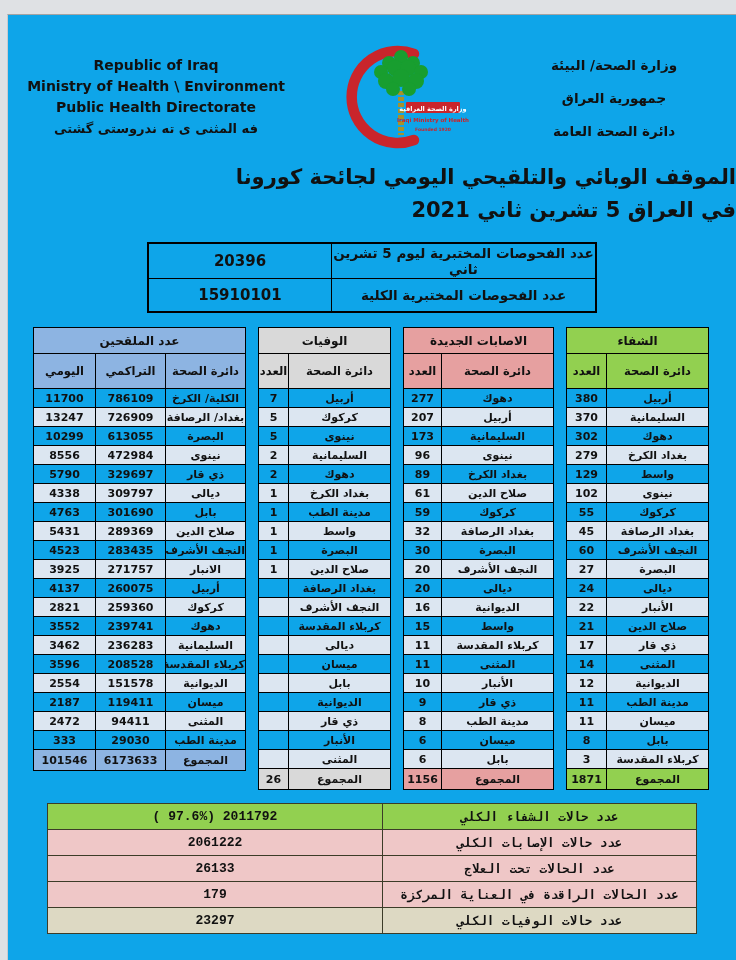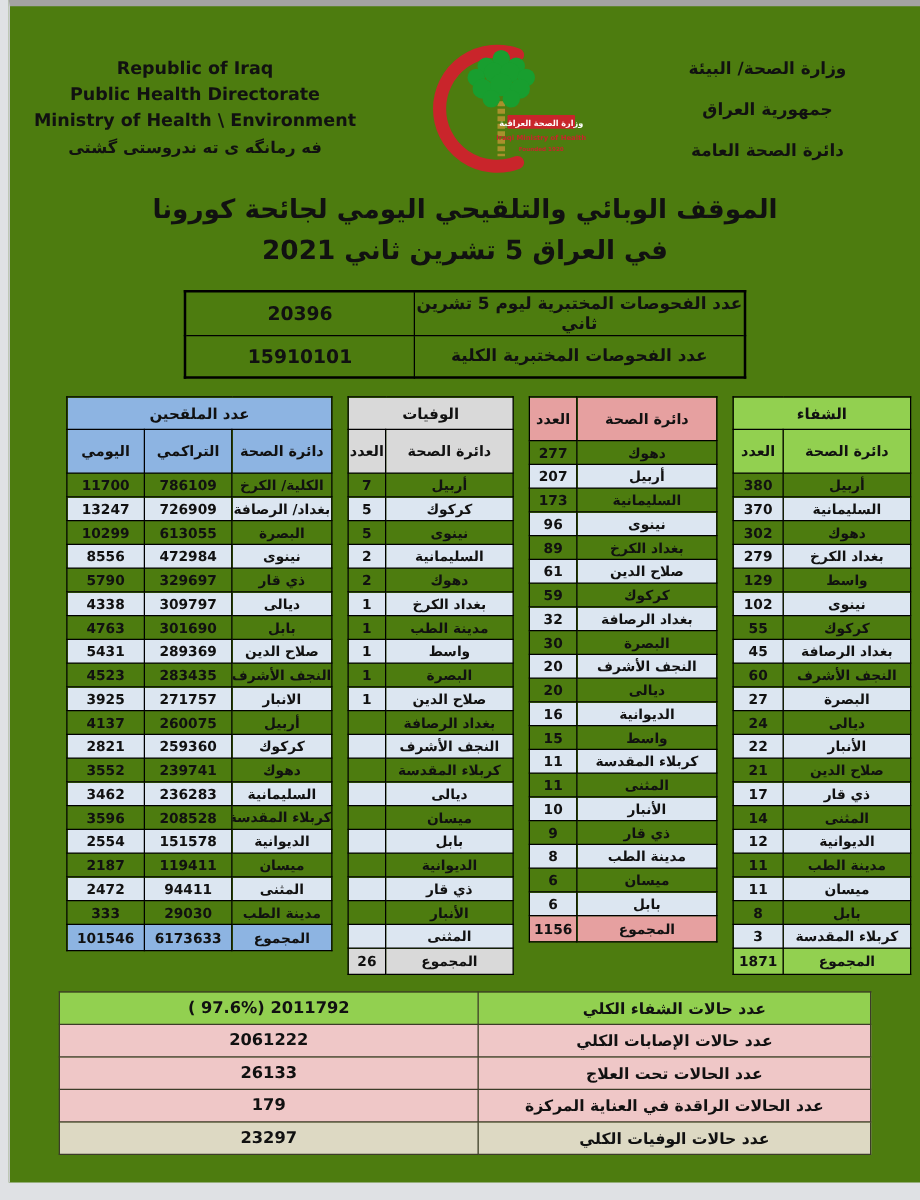--- a/index.html
+++ b/index.html
@@ -1,68 +1,68 @@
 <!DOCTYPE html>
 <html lang="ar"><head>
 <meta charset="utf-8">
 <style>
   html,body{margin:0;padding:0;}
   body{width:736px;height:960px;background:#dfe1e4;font-family:"DejaVu Sans",sans-serif;position:relative;overflow:hidden;}
-  .page{position:absolute;top:0;left:7px;width:729px;height:946px;background:#4d7c0f;border-top:5px solid #a3a3a3;border-left:1px solid #c9cbce;box-sizing:border-box;}
+  .page{position:absolute;top:14px;left:7px;width:729px;height:946px;background:#0ea5e9;border-top:1px solid #a3a3a3;border-left:1px solid #c9cbce;box-sizing:border-box;}
   
   .hdr{display:flex;align-items:flex-start;margin-top:24px;}
   .h-left{width:268px;margin-left:14px;text-align:center;font-weight:bold;font-size:14px;line-height:21px;padding-top:16px;color:#111;}
   .h-left .ku{font-size:13px;direction:rtl;}
   .h-logo{flex:1;display:flex;justify-content:center;padding-top:2px;}
   .h-right{width:200px;margin-right:22px;text-align:center;font-weight:bold;font-size:13.5px;line-height:33px;direction:rtl;padding-top:10px;color:#111;}
   
-  .title{margin-top:8px;text-align:center;font-weight:bold;font-size:21px;line-height:33px;direction:rtl;color:#111;}
+  .title{margin-top:8px;font-weight:bold;font-size:21px;line-height:33px;direction:rtl;color:#111;}
   
   table{border-collapse:collapse;}
   .tests{width:450px;margin:15px auto 0;border:2px solid #000;}
   .tests td{border:1.5px solid #000;height:30px;text-align:center;font-weight:bold;color:#111;margin-top:40px;}
   .tests td.val{width:180px;font-size:15px;}
   .tests td.lbl{font-size:13.5px;direction:rtl;}
   
   .tables-row{width:678px;margin:14px auto 0;display:flex;gap:12px;align-items:flex-start;}
   .gov-table{table-layout:fixed;border:1.5px solid #000;}
   .gov-table th,.gov-table td{border:1px solid #000;padding:0;text-align:center;font-weight:bold;font-size:11px;color:#111;height:18px;overflow:hidden;white-space:nowrap;}
   .gov-table .t-title th{height:25px;font-size:12px;}
   .gov-table .cols th{height:34px;font-size:11.5px;}
   .gov-table tbody tr:nth-child(even) td{background:#dce6f1;}
   .gov-table tfoot td{height:20px;}
   .gov-table td.gov,.gov-table th.gov{direction:rtl;}
   .c-blue{background:#8db4e2;}
   .c-gray{background:#d9d9d9;}
   .c-pink{background:#e6a0a0;}
   .c-green{background:#92d050;}
-  .w-vax{width:212px;margin-left:20px;}
+  .w-vax{width:212px;}
   .w-dea{width:132px;}
   .w-inf{width:150px;}
   .w-rec{width:142px;}
   
   .summary{width:650px;margin:13px auto 0;border:1.5px solid #3c3c28;}
-  .summary td{border:1px solid #3c3c28;height:23px;text-align:center;font-weight:bold;color:#111;}
+  .summary td{border:1px solid #3c3c28;height:23px;text-align:center;font-weight:bold;color:#111;font-family:Liberation Mono, monospace;}
   .summary td.val{width:332px;font-size:13px;direction:ltr;}
   .summary td.lbl{font-size:12.5px;direction:rtl;}
   .summary tr.s-green td{background:#92d050;}
   .summary tr.s-pink td{background:#efc7c7;}
   .summary tr.s-tan td{background:#ddd9c3;}
 </style>
 </head>
 <body>
 
 <div class="page">
 
   <div class="hdr">
     <div class="h-left">
       <div>Republic of Iraq</div>
+      <div>Ministry of Health \ Environment</div>
       <div>Public Health Directorate</div>
-      <div>Ministry of Health \ Environment</div>
-      <div class="ku">فه رمانگه ی ته ندروستی گشتی</div>
+      <div class="ku">فه المثنى ی ته ندروستی گشتی</div>
     </div>
 
     <div class="h-logo">
       <svg width="152" height="112" viewBox="0 0 152 112">
         <path d="M 88 13 A 46 46 0 1 0 88 99" fill="none" stroke="#c9252b" stroke-width="10.5" stroke-linecap="round"></path>
         <g fill="#189e2f">
           <line x1="75" y1="50" x2="75" y2="94" stroke="#a8912c" stroke-width="6" stroke-dasharray="4,2"></line>
           <circle cx="75" cy="16" r="7"></circle>
           <circle cx="63" cy="22" r="7"></circle>
           <circle cx="87" cy="22" r="7"></circle>
@@ -376,20 +376,23 @@
         </tr>
       </tfoot>
     </table>
 
     <table class="gov-table w-inf">
       <colgroup>
           <col style="width:38px">
           <col style="width:112px">
         </colgroup>
       <thead>
+        <tr class="t-title">
+            <th colspan="2" class="c-pink">الاصابات الجديدة</th>
+          </tr>
         <tr class="cols">
           <th class="c-pink">العدد</th>
           <th class="c-pink gov">دائرة الصحة</th>
         </tr>
       </thead>
       <tbody>
   <tr>
     <td>277</td>
     <td class="gov">دهوك</td>
   </tr>

